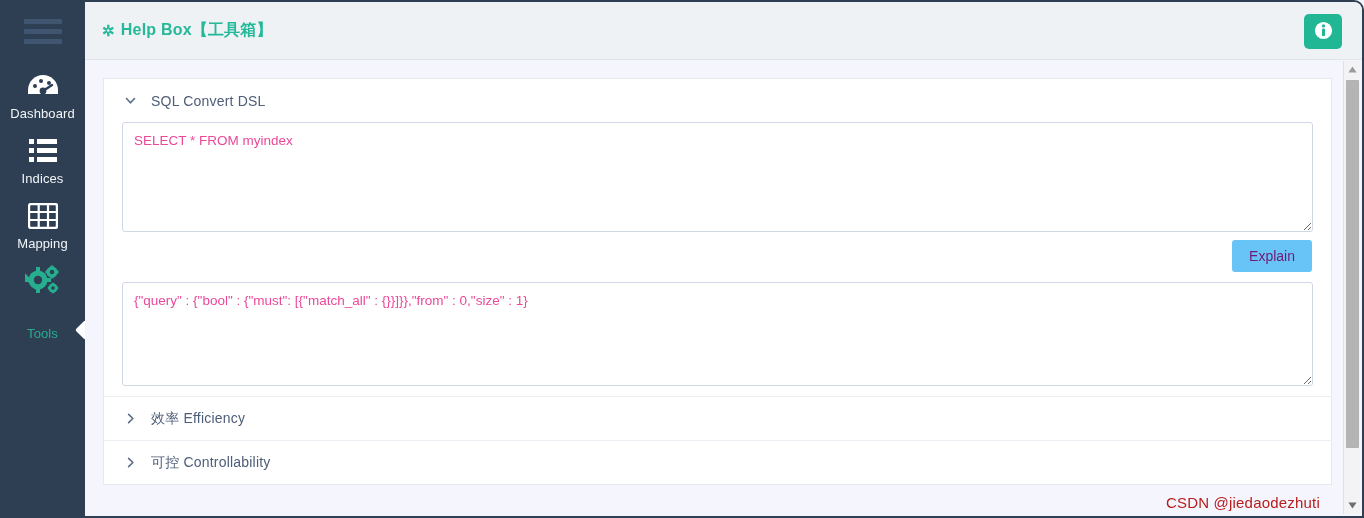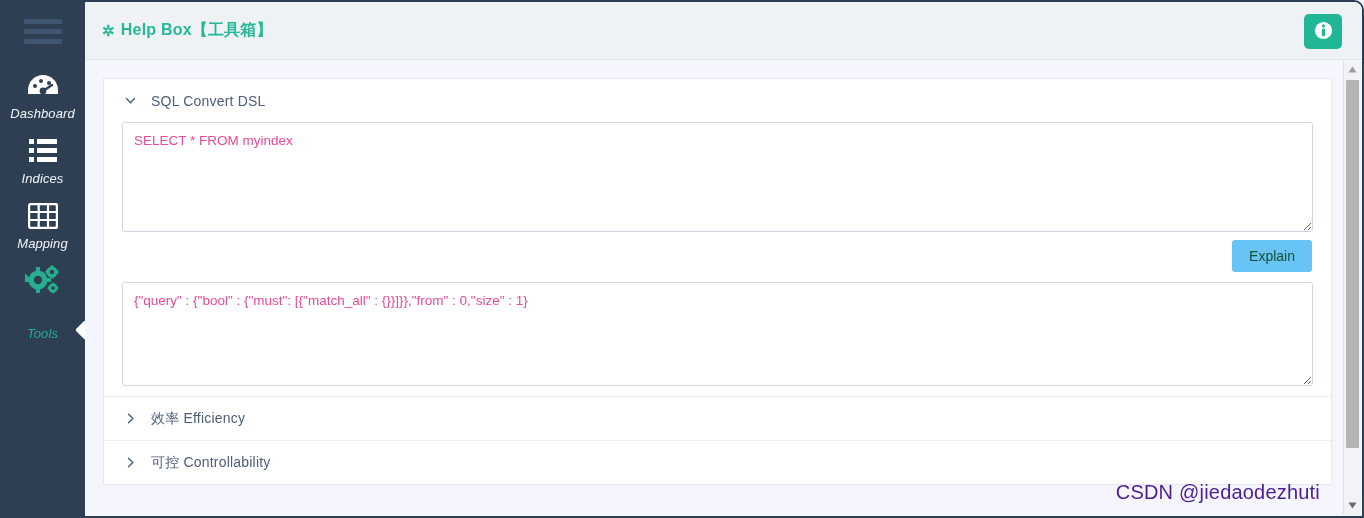--- a/index.html
+++ b/index.html
@@ -37,21 +37,21 @@
     align-items: center; justify-content: center;
     cursor: pointer;
     color: #f2f5f7;
   }
   .nav-item .nav-icon {
     height: 36px; width: 40px;
     display: flex; align-items: center; justify-content: center;
   }
   .nav-item .nav-label {
     font-size: 13px; line-height: 16px;
-    margin-top: 2px; letter-spacing: .1px; font-style: italic;
+    margin-top: 2px; letter-spacing: .1px;
   }
   .nav-item.active .nav-label { color: #27ae8f; margin-top: 27px; }
   .sidebar-marker {
     position: absolute;
     left: 78px; top: 323px;
     width: 14px; height: 14px;
     background: #ffffff;
     transform: rotate(45deg);
     border-radius: 2px;
   }
@@ -141,21 +141,21 @@
     resize: vertical;
     outline: none;
     background: #fff;
     line-height: 1.4;
   }
   #sql-input { height: 110px; }
   #dsl-output { height: 104px; margin-top: 4px; }
   .btn-row { display: flex; justify-content: flex-end; padding: 8px 1px 6px 0; }
   #explain-btn {
     background: #68c3f7;
-    color: #14532d;
+    color: #701a75;
     border: none;
     border-radius: 3px;
     font-size: 14px;
     font-family: "Liberation Sans", sans-serif;
     padding: 8px 17px;
     cursor: pointer;
   }
 
   
   #scrollbar {
@@ -178,23 +178,23 @@
   .sb-thumb {
     position: absolute;
     left: 2px; top: 2px;
     width: 13px; height: 368px;
     background: #b4b4b4;
     border-radius: 1px;
   }
 
   #watermark {
     position: absolute;
-    right: 42px; bottom: 12px;
-    color: #4c1d95;
-    font-size: 20px;
+    right: 42px; bottom: 5px;
+    color: #b91c1c;
+    font-size: 15px;
     letter-spacing: .2px;
     pointer-events: none;
   }
 </style>
 </head>
 <body>
 
 <div id="app">
 
   <nav id="sidebar">

